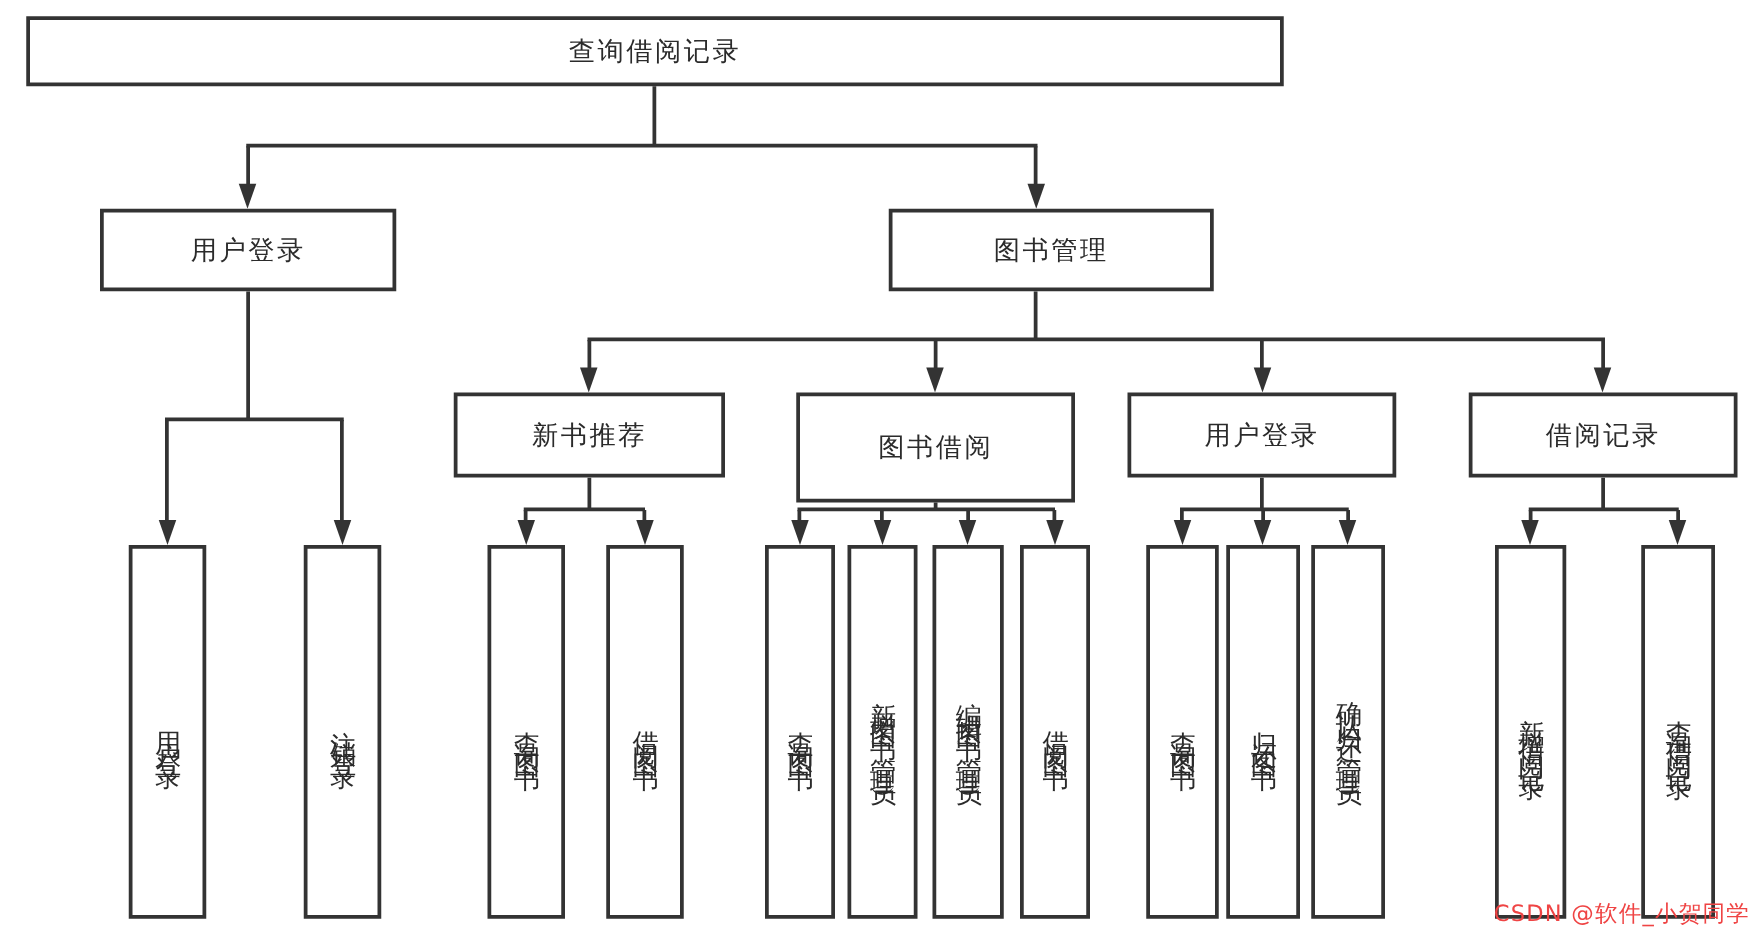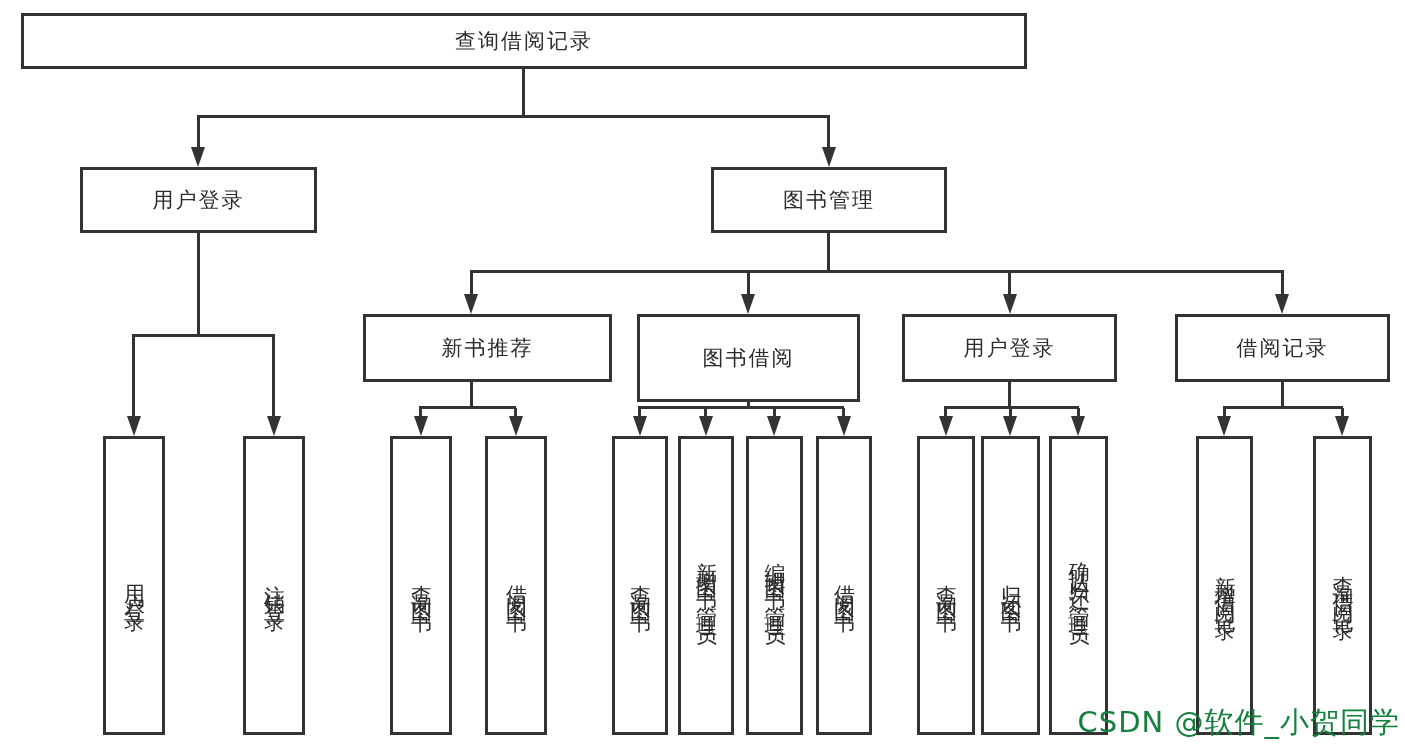--- a/index.html
+++ b/index.html
@@ -33,22 +33,22 @@
   .hline{position:absolute;height:3px;background:#333333;z-index:1;}
   .arr{
     position:absolute;width:0;height:0;z-index:1;
     border-left:7px solid transparent;
     border-right:7px solid transparent;
     border-top:20px solid #333333;
   }
   .watermark{
     position:absolute;
     right:5px;bottom:4px;
-    color:#15803d;
-    font-size:29px;
+    color:#ef4444;
+    font-size:18px;
     letter-spacing:1px;
     z-index:5;
     white-space:nowrap;
   }
 </style>
 </head>
 <body>
 
 <div class="canvas">
 
@@ -107,23 +107,23 @@
   <div class="vline" style="left:1281px;top:382px;height:26px"></div>
   <div class="hline" style="left:1223px;top:406px;width:120px"></div>
   <div class="vline" style="left:1223px;top:408px;height:10px"></div>
   <div class="arr" style="left:1217px;top:416px"></div>
   <div class="vline" style="left:1341px;top:408px;height:10px"></div>
   <div class="arr" style="left:1335px;top:416px"></div>
 
   <div class="box" style="left:21px;top:13px;width:1006px;height:56px">查询借阅记录</div>
 
   <div class="box" style="left:80px;top:167px;width:237px;height:66px">用户登录</div>
-  <div class="box" style="left:711px;top:167px;width:236px;height:66px">图书管理</div>
+  <div class="box" style="left:711px;top:167px;width:260px;height:66px">图书管理</div>
 
-  <div class="box" style="left:363px;top:314px;width:249px;height:68px">新书推荐</div>
+  <div class="box" style="left:363px;top:314px;width:217px;height:68px">新书推荐</div>
   <div class="box" style="left:637px;top:314px;width:223px;height:88px">图书借阅</div>
   <div class="box" style="left:902px;top:314px;width:215px;height:68px">用户登录</div>
   <div class="box" style="left:1175px;top:314px;width:215px;height:68px">借阅记录</div>
 
   <div class="box leaf" style="left:103px;top:436px;width:62px;height:299px">用户登录</div>
   <div class="box leaf" style="left:243px;top:436px;width:62px;height:299px">注销登录</div>
 
   <div class="box leaf" style="left:390px;top:436px;width:62px;height:299px">查询图书</div>
   <div class="box leaf" style="left:485px;top:436px;width:62px;height:299px">借阅图书</div>
 

